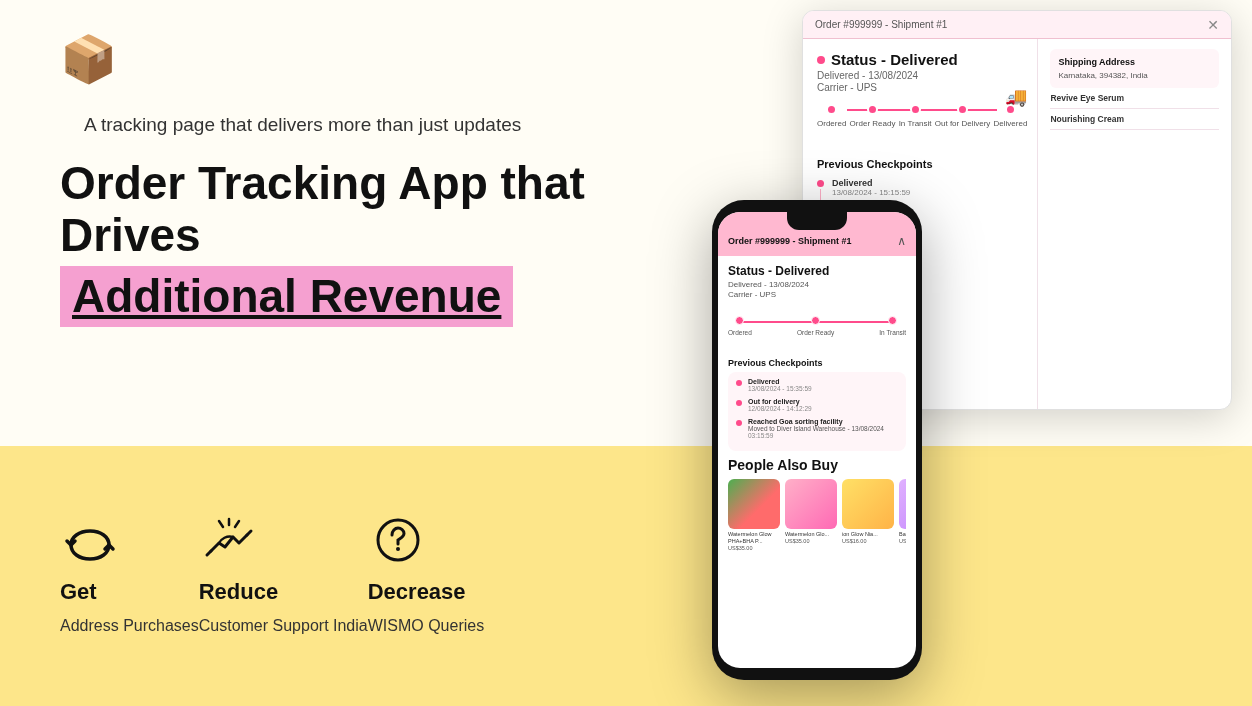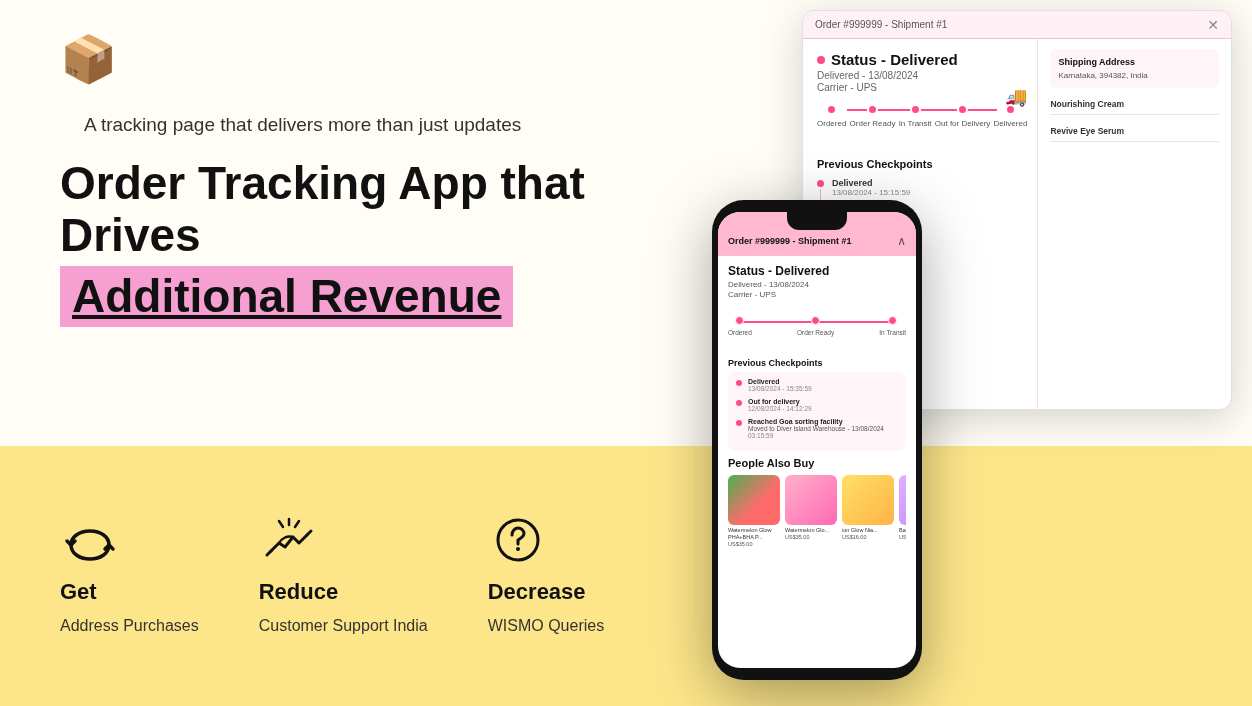--- a/index.html
+++ b/index.html
@@ -381,21 +381,21 @@
       font-size: 6.5px;
       color: #555;
     }
 
     .mobile-also-buy {
       padding: 6px 10px 4px;
       background: white;
     }
 
     .mobile-also-buy-title {
-      font-size: 11px;
+      font-size: 14px;
       font-weight: 700;
       color: #111;
       margin-bottom: 6px;
     }
 
     .mobile-products-row {
       display: flex;
       gap: 5px;
       overflow: hidden;
     }
@@ -449,21 +449,20 @@
       padding: 12px 10px 10px 14px;
       border-right: 1px solid #f0e0e8;
       overflow: hidden;
     }
 
     .desktop-right-col {
       width: 45%;
       padding: 10px 12px;
       display: flex;
       flex-direction: column;
-      gap: 6px;
     }
 
     .d-shipping-box {
       background: #fff5f8;
       border-radius: 6px;
       padding: 8px;
     }
 
     .d-shipping-title {
       font-size: 9px;
@@ -567,21 +566,21 @@
 
     <p class="tagline">A tracking page that delivers more than just updates</p>
 
     <div class="main-heading">
       <span class="line1">Order Tracking App that Drives</span>
       <div class="highlight-bar">
         <span>Additional Revenue</span>
       </div>
     </div>
 
-    <div style="position:absolute; bottom:0; left:0; width:720px; height:260px; background:#fde68a; display:flex; align-items:center; padding:30px 40px 30px 60px; gap:60px;">
+    <div style="position:absolute; bottom:0; left:0; width:720px; height:260px; background:#fde68a; display:flex; align-items:center; padding:30px 40px 30px 60px; ">
 
       <div class="feature-item">
         <div class="feature-icon">
 
           <svg width="54" height="46" viewBox="0 0 54 46" fill="none">
             <path d="M8 28 C8 36 16 42 27 42 C38 42 46 36 46 28" stroke="#111" stroke-width="3.5" stroke-linecap="round" fill="none"></path>
             <path d="M46 28 C46 20 38 14 27 14 C16 14 8 20 8 28" stroke="#111" stroke-width="3.5" stroke-linecap="round" fill="none"></path>
             <polyline points="4,24 8,28 12,24" stroke="#111" stroke-width="3.5" stroke-linecap="round" stroke-linejoin="round" fill="none"></polyline>
             <polyline points="42,32 46,28 50,32" stroke="#111" stroke-width="3.5" stroke-linecap="round" stroke-linejoin="round" fill="none"></polyline>
           </svg>
@@ -701,24 +700,24 @@
             </div>
           </div>
         </div>
 
         <div class="desktop-right-col">
           <div class="d-shipping-box">
             <div class="d-shipping-title">Shipping Address</div>
             <div class="d-shipping-addr">Karnataka, 394382, India</div>
           </div>
           <div class="d-product-item">
+            <div class="d-product-name">Revive Eye Serum</div>
+          </div>
+          <div class="d-product-item">
             <div class="d-product-name">Nourishing Cream</div>
-          </div>
-          <div class="d-product-item">
-            <div class="d-product-name">Revive Eye Serum</div>
           </div>
         </div>
       </div>
     </div>
 
     <div class="mobile-mockup">
       <div class="mobile-screen">
         <div class="mobile-notch"></div>
         <div class="mobile-content">
 

